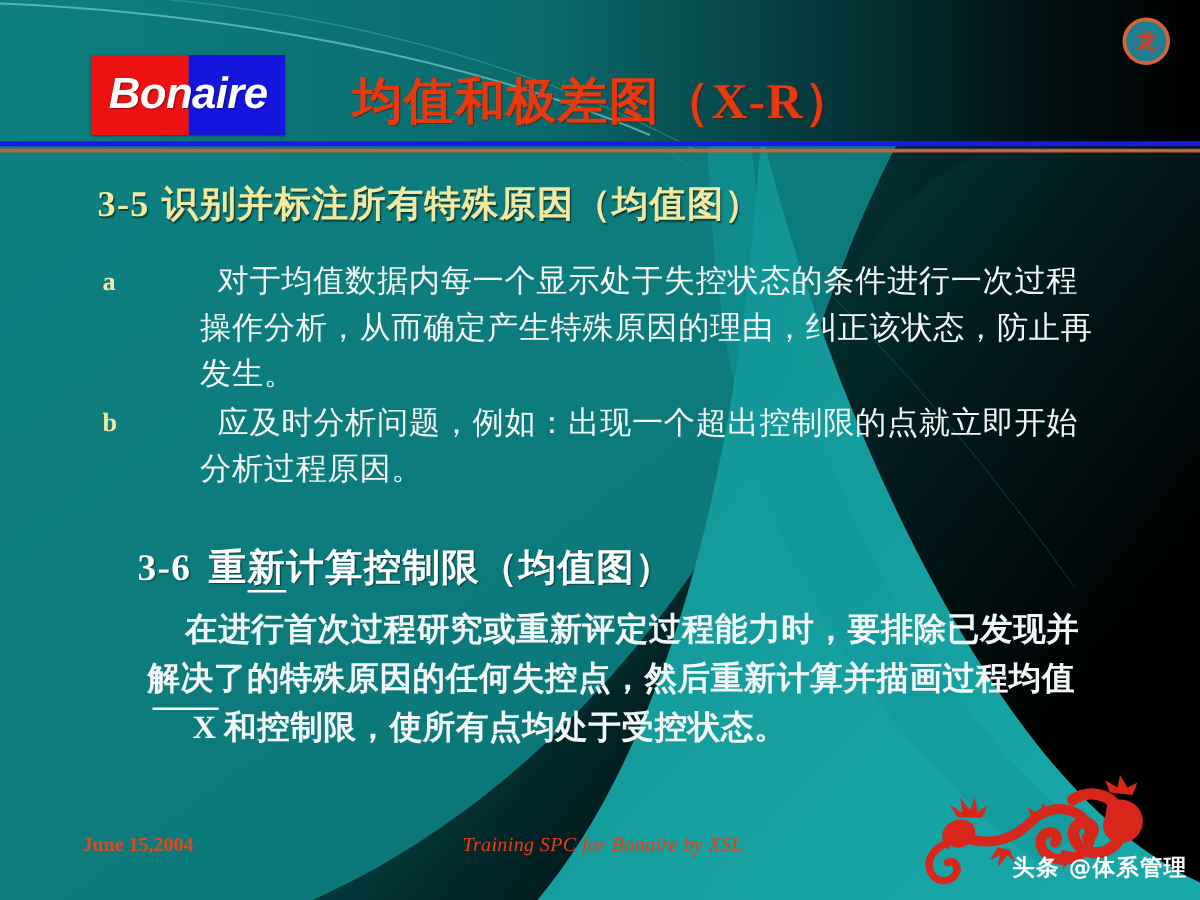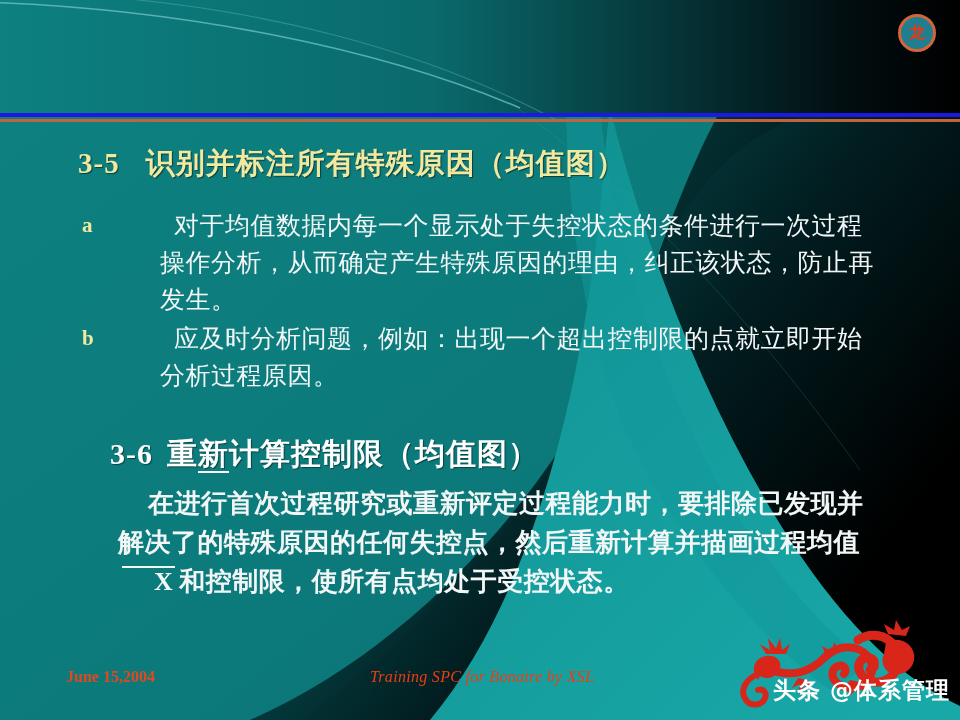--- a/index.html
+++ b/index.html
@@ -98,21 +98,21 @@
   .sec-head-gold {
     position: absolute;
     left: 78px; top: 22px;
     color: #f2e9a0;
     font-size: 29px;
     font-weight: bold;
     letter-spacing: 1px;
     white-space: nowrap;
     text-shadow: 1px 1px 1px rgba(0,0,0,0.5);
   }
-  .sec-head-gold .num { margin-right: 26px; text-align: right; }
+  .sec-head-gold .num { margin-right: 10px; text-align: right; }
 
   .para {
     position: absolute;
     color: #f2f6f6;
     font-size: 25px;
     line-height: 37px;
     letter-spacing: 0.5px;
   }
   .para .marker {
     position: absolute;
@@ -192,21 +192,21 @@
     position: absolute;
     right: 8px; bottom: 2px;
     width: 214px; height: 100px;
     z-index: 8;
   }
   #wm-text {
     position: absolute;
     right: 10px; bottom: 14px;
     color: #ffffff;
     font-family: "DejaVu Sans", "Liberation Sans", sans-serif;
-    font-size: 23px;
+    font-size: 18px;
     font-weight: bold;
     letter-spacing: 1px;
     white-space: nowrap;
     z-index: 9;
   }
   #wm-badge {
     position: absolute;
     right: 24px; top: 14px;
     width: 32px; height: 32px;
     border-radius: 50%;
@@ -279,20 +279,29 @@
              C 585 348, 568 220, 566 108 Z" fill="#13989a" opacity="0.55"></path>
 
     <rect x="0" y="0" width="960" height="113" fill="url(#gradHeader)"></rect>
 
     <path d="M -20 2 C 180 8, 380 48, 520 108" fill="none" stroke="#6fc4c4" stroke-width="1.6" opacity="0.75"></path>
     <path d="M 60 -6 C 260 4, 430 52, 560 122" fill="none" stroke="#57b3b3" stroke-width="1.1" opacity="0.45"></path>
 
     <path d="M 520 110 C 640 196, 760 330, 860 470" fill="none" stroke="#3ba3a3" stroke-width="1" opacity="0.22"></path>
   </svg>
 
+  <div id="header">
+    <div id="logo">
+      <div class="half-red"></div>
+      <div class="half-blue"></div>
+      <div class="word">Bonaire</div>
+    </div>
+
+    <div id="slide-title">均值和极差图（X-R）</div>
+  </div>
 
   <div id="rule-blue"></div>
   <div id="rule-orange"></div>
 
   <div id="content">
 
     <div class="sec-head-gold">
       <span class="num">3-5</span><span>识别并标注所有特殊原因（均值图）</span>
     </div>
 

